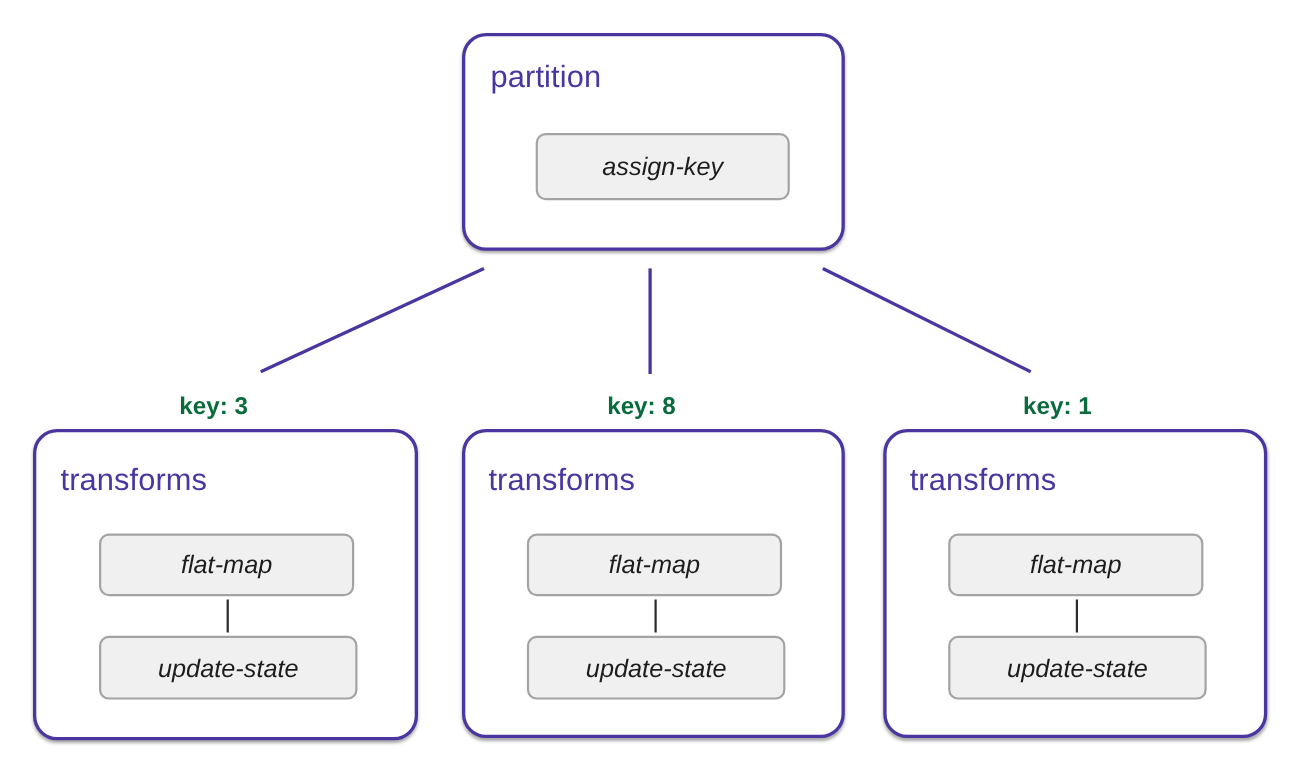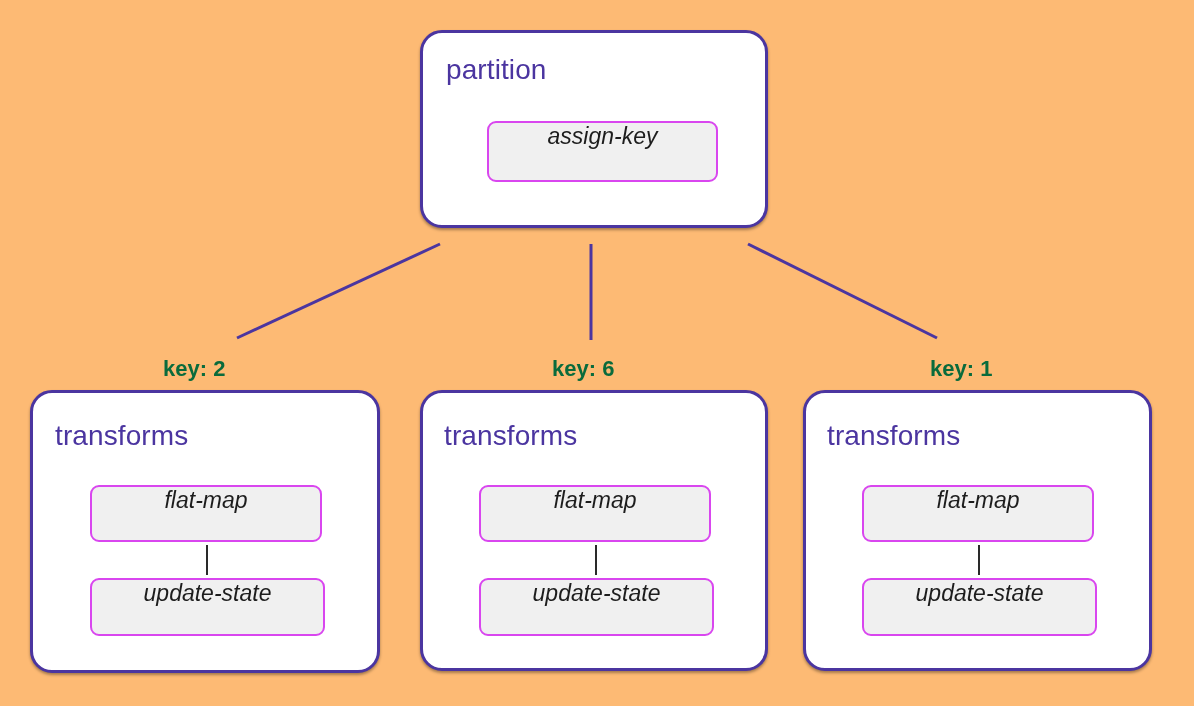--- a/index.html
+++ b/index.html
@@ -4,21 +4,21 @@
 <style>
   html, body {
     margin: 0;
     padding: 0;
     background: #000000;
   }
   #canvas {
     position: relative;
     width: 1194px;
     height: 706px;
-    background: #fdba74;
+    background: #ffffff;
     font-family: "Liberation Sans", sans-serif;
     overflow: hidden;
   }
   .edge-layer {
     position: absolute;
     left: 0;
     top: 0;
     width: 1194px;
     height: 706px;
     pointer-events: none;
@@ -35,25 +35,25 @@
     position: absolute;
     color: #4b35a0;
     font-size: 28px;
     font-weight: 400;
     letter-spacing: 0.1px;
     white-space: nowrap;
   }
   .op-box {
     position: absolute;
     background: #f0f0f0;
-    border: 2px solid #d946ef;
+    border: 2px solid #a3a3a3;
     border-radius: 9px;
     box-sizing: border-box;
     display: flex;
-    align-items: flex-start;
+    align-items: center;
     justify-content: center;
   }
   .op-label {
     font-style: italic;
     font-size: 23px;
     color: #1d1d1d;
     white-space: nowrap;
   }
   .op-connector {
     position: absolute;
@@ -109,22 +109,22 @@
     <line x1="591" y1="244" x2="591" y2="340" stroke="#4b35a0" stroke-width="3"></line>
     <line x1="748" y1="244" x2="937" y2="338" stroke="#4b35a0" stroke-width="3"></line>
   </svg>
 
   <div id="partition-node" class="node"></div>
   <div id="partition-title" class="node-title">partition</div>
   <div id="assign-key-box" class="op-box">
     <span class="op-label">assign-key</span>
   </div>
 
-  <div id="key-label-1" class="key-label">key: 2</div>
-  <div id="key-label-2" class="key-label">key: 6</div>
+  <div id="key-label-1" class="key-label">key: 3</div>
+  <div id="key-label-2" class="key-label">key: 8</div>
   <div id="key-label-3" class="key-label">key: 1</div>
 
   <div id="transforms-node-1" class="node"></div>
   <div id="transforms-title-1" class="node-title">transforms</div>
   <div id="flat-map-box-1" class="op-box">
     <span class="op-label">flat-map</span>
   </div>
   <div id="op-connector-1" class="op-connector"></div>
   <div id="update-state-box-1" class="op-box">
     <span class="op-label">update-state</span>

